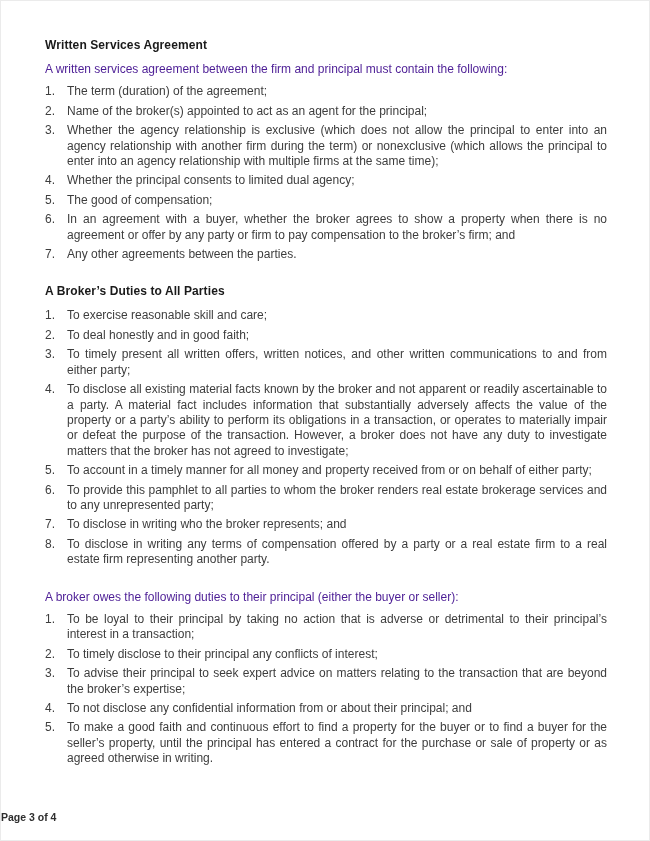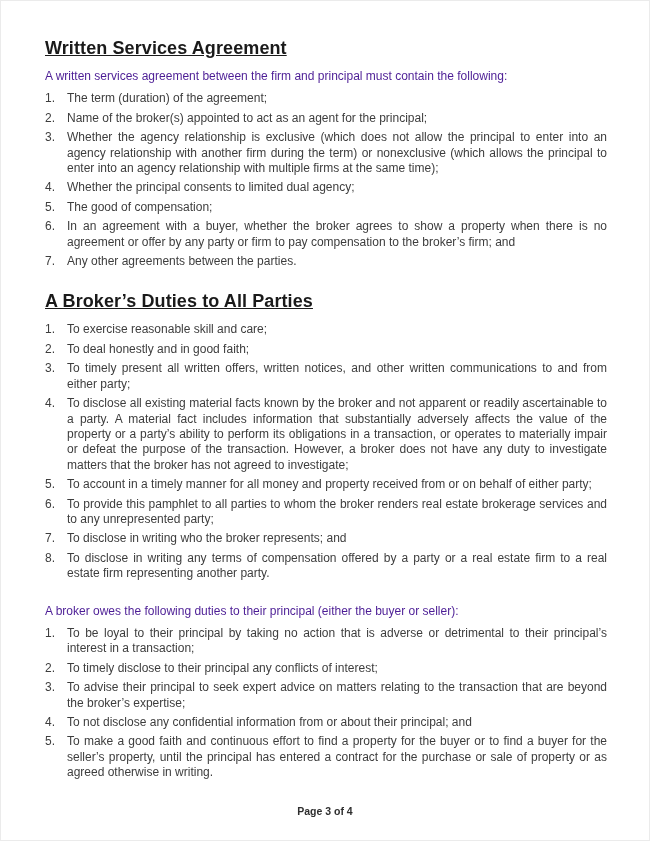--- a/index.html
+++ b/index.html
@@ -18,25 +18,24 @@
     overflow: hidden;
     font-family: "Liberation Sans", "DejaVu Sans", sans-serif;
     color: #3d3d3d;
     font-size: 12px;
   }
   .doc-section + .doc-section {
     margin-top: 22px;
   }
   .doc-section h2 {
     margin: 0 0 10px 0;
-    font-size: 18px;
+    font-size: 12px;
     font-weight: 700;
     color: #1a1a1a;
     letter-spacing: 0.1px;
-    text-decoration: underline;
   }
   .doc-section p.intro {
     margin: 0 0 7px 0;
     line-height: 15.4px;
     color: #4c1d95;
   }
   .doc-section ol {
     list-style: none;
     margin: 0;
     padding: 0;
@@ -51,22 +50,22 @@
     color: #3d3d3d;
   }
   .doc-section li .txt {
     flex: 1 1 auto;
     text-align: justify;
   }
   .footer {
     position: absolute;
     left: 0;
     right: 0;
-    bottom: 23px;
-    text-align: center;
+    bottom: 17px;
+    text-align: left;
     font-size: 10.5px;
     font-weight: 700;
     color: #2e2e2e;
   }
 </style>
 </head>
 <body>
 
 <div class="page">
   <main id="doc-body">

